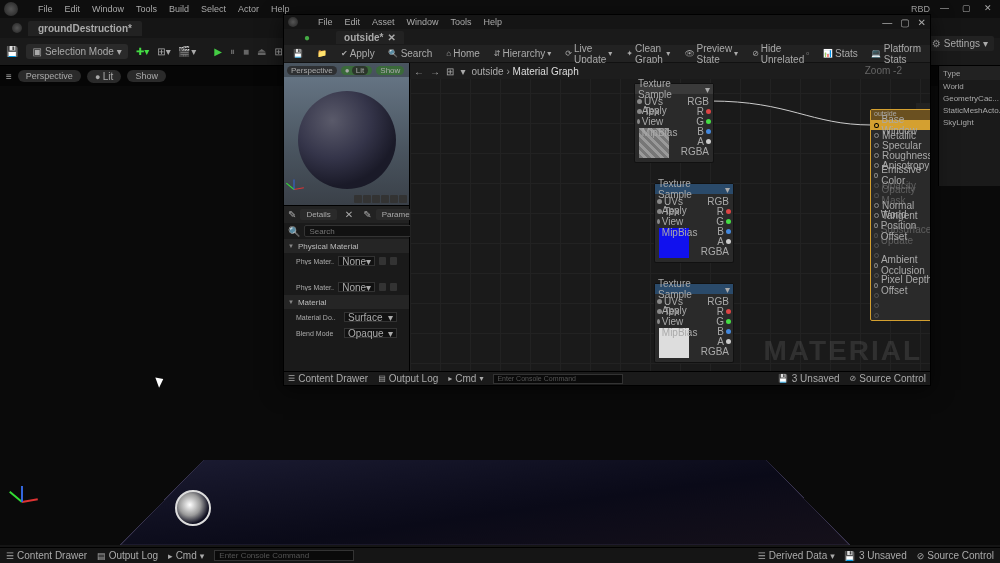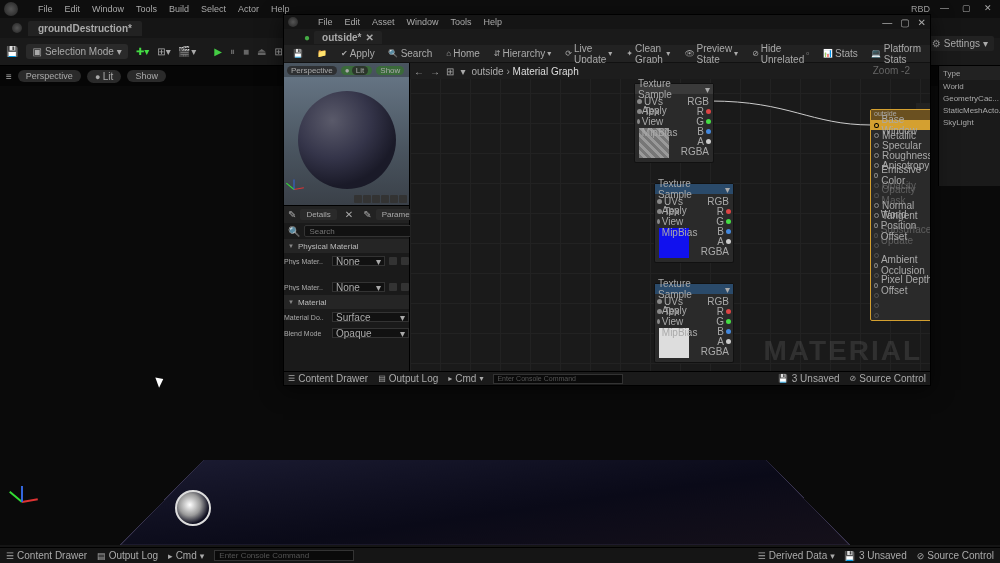--- a/index.html
+++ b/index.html
@@ -24,49 +24,49 @@
 .axis-gizmo { position: absolute; left: 8px; bottom: 24px; width: 34px; height: 34px; }
 .axis-gizmo .ax { position: absolute; left: 14px; top: 14px; width: 16px; height: 2px; transform-origin: left; }
 
 
 .matwin { position: absolute; left: 283px; top: 14px; width: 648px; height: 372px; background: #1e1e1e; border: 1px solid #000; box-shadow: 0 4px 20px rgba(0,0,0,0.6); display: flex; flex-direction: column; }
 .matwin .mtitle { height: 14px; background: #151515; display: flex; align-items: center; padding: 0 4px; }
 .matwin .mtitle .menu { display: flex; gap: 12px; padding-left: 20px; }
 .matwin .mtitle .menu span { font-size: 9px; }
 .matwin .mtitle .right { margin-left: auto; display: flex; gap: 8px; }
 .matwin .mtab { height: 16px; background: #1a1a1a; display: flex; align-items: center; padding-left: 20px; }
-.matwin .mtab .tab { font-size: 9px; padding: 1px 8px; }
+.matwin .mtab .tab { font-size: 9px; padding: 1px 8px; margin-left: 22px; }
 .matwin .mtool { height: 18px; background: #222; display: flex; align-items: center; padding: 0 4px; gap: 4px; border-bottom: 1px solid #111; }
 .mtool .tchip { font-size: 8px; padding: 1px 5px; display: flex; align-items: center; gap: 2px; cursor: pointer; }
 .matwin .mbody { flex: 1; display: flex; position: relative; }
 .preview-pane { width: 126px; background: #1a1a1a; border-right: 1px solid #000; display: flex; flex-direction: column; }
 .preview-vp { height: 142px; background: linear-gradient(#6a7a8a, #4a5560 60%, #3a4048); position: relative; overflow: hidden; }
 .preview-vp .vbar { position: absolute; top: 0; left: 0; right: 0; height: 14px; background: rgba(0,0,0,0.3); display: flex; align-items: center; gap: 4px; padding: 0 3px; }
 .preview-vp .vbar span { font-size: 8px; background: rgba(40,40,40,0.8); padding: 0 4px; border-radius: 6px; }
 .sphere { position: absolute; left: 50%; top: 54%; transform: translate(-50%, -50%); width: 98px; height: 98px; border-radius: 50%; background: radial-gradient(circle at 35% 30%, #5a5a6a, #35354a 40%, #1a1a28 70%); }
 .shape-icons { position: absolute; bottom: 2px; right: 2px; display: flex; gap: 1px; }
 .shape-icons span { width: 8px; height: 8px; background: #333; border-radius: 1px; }
 .tri-axis { position: absolute; left: 4px; bottom: 4px; width: 18px; height: 18px; }
 .details-hdr { height: 18px; background: #222; display: flex; align-items: center; padding: 0 4px; gap: 4px; border-top: 1px solid #000; }
 .details-hdr .dtab { font-size: 8px; padding: 1px 6px; background: #2a2a2a; border-radius: 2px; }
 .search-row { height: 16px; background: #1a1a1a; display: flex; align-items: center; padding: 0 4px; gap: 4px; }
 .search-row input { flex: 1; background: #111; border: 1px solid #333; border-radius: 2px; height: 12px; font-size: 8px; padding: 0 14px 0 4px; color: #888; }
 .section-hdr { height: 14px; background: #252525; display: flex; align-items: center; padding: 0 4px; font-size: 8px; color: #bbb; text-align: center; }
 .section-hdr::before { content: "▼"; font-size: 6px; margin-right: 4px; color: #888; }
-.prop-row { height: 16px; display: flex; align-items: center; padding: 0 0; gap: 4px; }
+.prop-row { height: 16px; display: flex; align-items: center; padding: 0 12px; gap: 4px; }
 .prop-row .plabel { width: 44px; font-size: 7px; overflow: hidden; white-space: nowrap; }
 .prop-row .pval { flex: 1; background: #111; border: 1px solid #333; height: 10px; font-size: 7px; padding: 0 3px; display: flex; align-items: center; justify-content: space-between; }
 .prop-row .picon { width: 8px; height: 8px; background: #333; border-radius: 1px; }
 
 .graph-pane { flex: 1; background: #1a1a1a; position: relative; overflow: hidden; }
 .graph-grid { position: absolute; inset: 0; background-image: linear-gradient(#222 1px, transparent 1px), linear-gradient(90deg, #222 1px, transparent 1px); background-size: 30px 30px; }
 .graph-hdr { position: absolute; top: 0; left: 0; right: 0; height: 16px; background: rgba(30,30,30,0.95); display: flex; align-items: center; padding: 0 4px; gap: 6px; font-size: 9px; }
 .graph-hdr .crumb { color: #999; }
 .graph-hdr .crumb b { color: #ddd; font-weight: normal; }
-.zoom-label { position: absolute; right: 20px; top: 2px; font-size: 10px; color: #666; }
+.zoom-label { position: absolute; right: 28px; top: 2px; font-size: 10px; color: #666; }
 .mat-watermark { position: absolute; right: 8px; bottom: 4px; font-size: 28px; font-weight: bold; color: rgba(140,140,140,0.2); letter-spacing: 2px; }
 .palette-tab { position: absolute; right: 0; top: 40px; width: 14px; height: 50px; background: #222; writing-mode: vertical-rl; font-size: 8px; display: flex; align-items: center; justify-content: center; }
 
 .node { position: absolute; background: #2a2a2a; border: 1px solid #111; border-radius: 2px; }
 .node .nhdr { height: 10px; background: #3a3a3a; font-size: 7px; padding: 0 3px; display: flex; align-items: center; justify-content: space-between; }
 .node .nbody { padding: 2px; }
 .node .pin { height: 10px; display: flex; align-items: center; font-size: 7px; gap: 2px; position: relative; }
 .node .pin.out { justify-content: flex-end; }
 .node .dot { width: 5px; height: 5px; border-radius: 50%; background: #888; }
 .node .dot.r { background: #d44; } .node .dot.g { background: #4d4; } .node .dot.b { background: #48d; } .node .dot.w { background: #ccc; }

